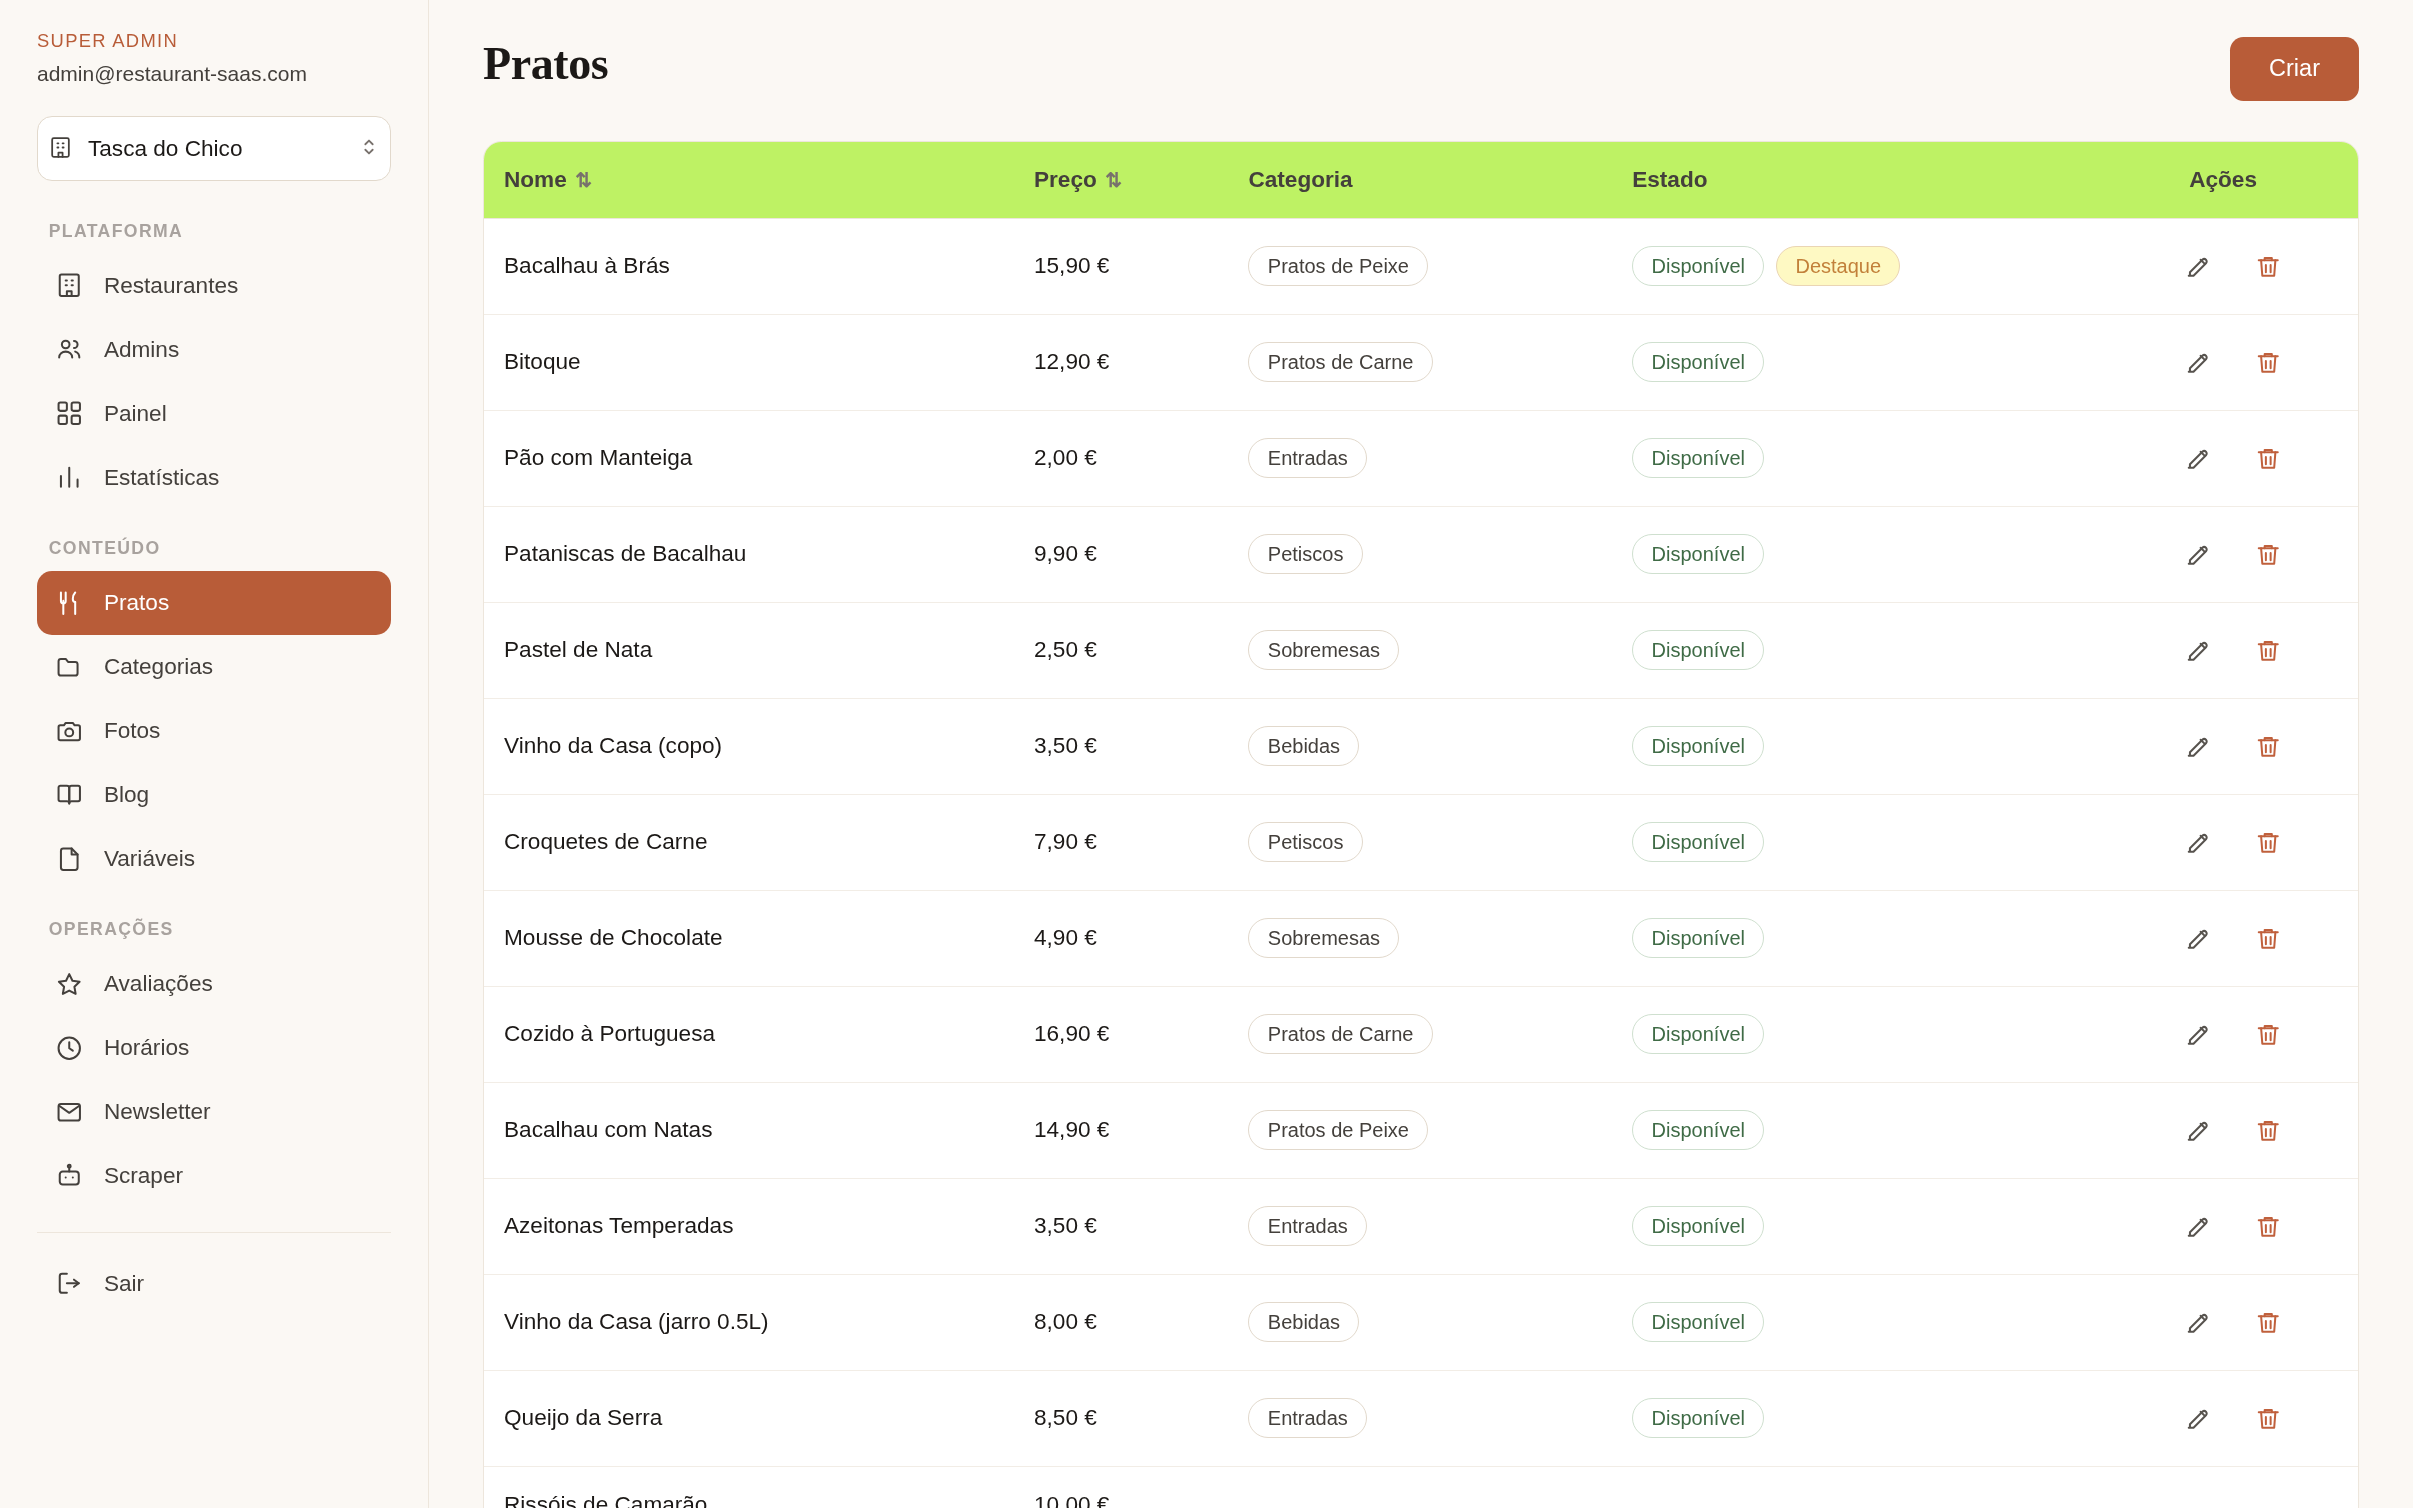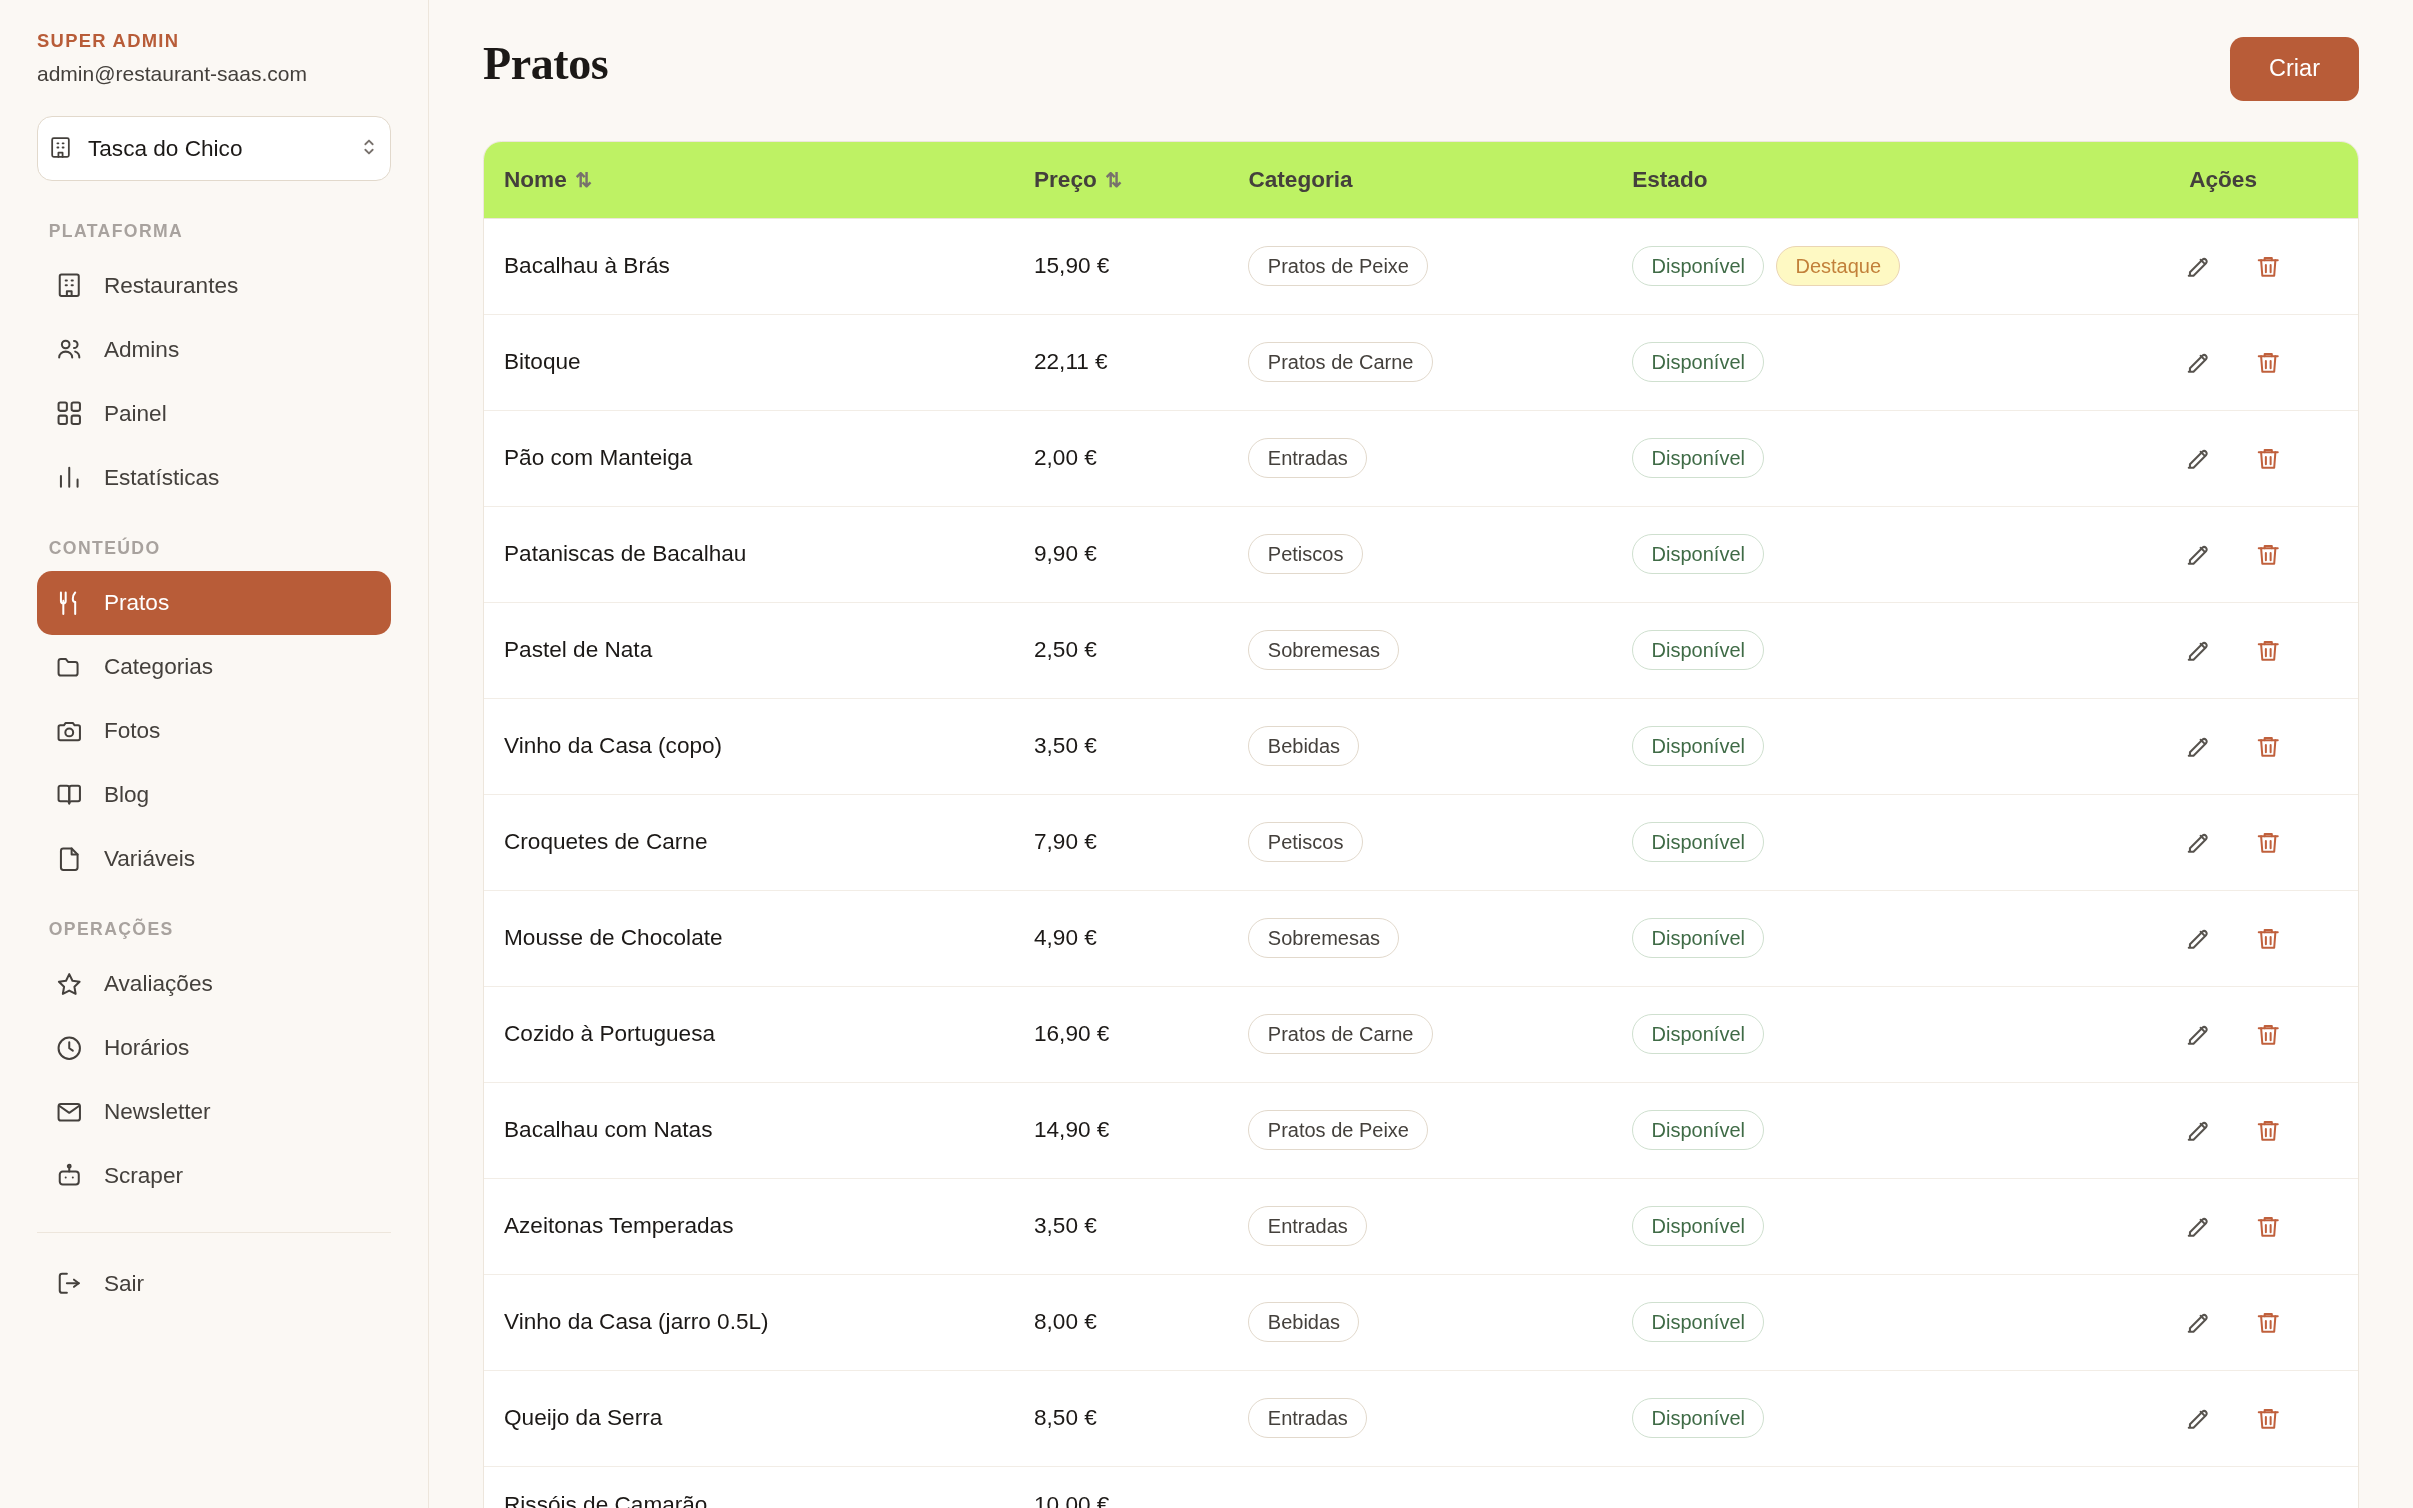--- a/index.html
+++ b/index.html
@@ -43,21 +43,21 @@
     font-family: "Liberation Serif", serif;
     font-size: 34px;
     font-weight: bold;
     color: #1C1917;
     letter-spacing: -0.3px;
   }
   .role {
     font-size: 18.4px;
     letter-spacing: 1.3px;
     color: #B85C38;
-    font-weight: 700;
+    font-weight: 400;
     margin-bottom: 10px;
   }
   .email {
     font-size: 21px;
     color: #44403C;
     margin-bottom: 30px;
   }
   .restaurant-select {
     height: 65px;
     border: 1.7px solid #E2D9CC;
@@ -439,21 +439,21 @@
                   <svg viewBox="0 0 24 24" fill="none" stroke="#C0603C" stroke-width="1.7" stroke-linecap="round" stroke-linejoin="round">
                     <path d="M4 7h16"></path>
                     <path d="M9 7V5h6v2"></path>
                     <path d="M6 7l1 13h10l1-13"></path>
                     <path d="M10 11v6M14 11v6"></path>
                   </svg>
                 </span></td>
             </tr>
             <tr>
               <td class="cell-nome">Bitoque</td>
-              <td>22,11 €</td>
+              <td>12,90 €</td>
               <td><span class="chip">Pratos de Carne</span></td>
               <td><span class="badge available">Disponível</span></td>
               <td class="actions"><span class="icon-btn">
                   <svg viewBox="0 0 24 24" fill="none" stroke="#57534E" stroke-width="1.7" stroke-linecap="round" stroke-linejoin="round">
                     <path d="M4 20h4l10.5-10.5a2.1 2.1 0 0 0-3-3L5 17v3z"></path>
                     <path d="M14 6.5l3.5 3.5"></path>
                   </svg>
                 </span><span class="icon-btn">
                   <svg viewBox="0 0 24 24" fill="none" stroke="#C0603C" stroke-width="1.7" stroke-linecap="round" stroke-linejoin="round">
                     <path d="M4 7h16"></path>

